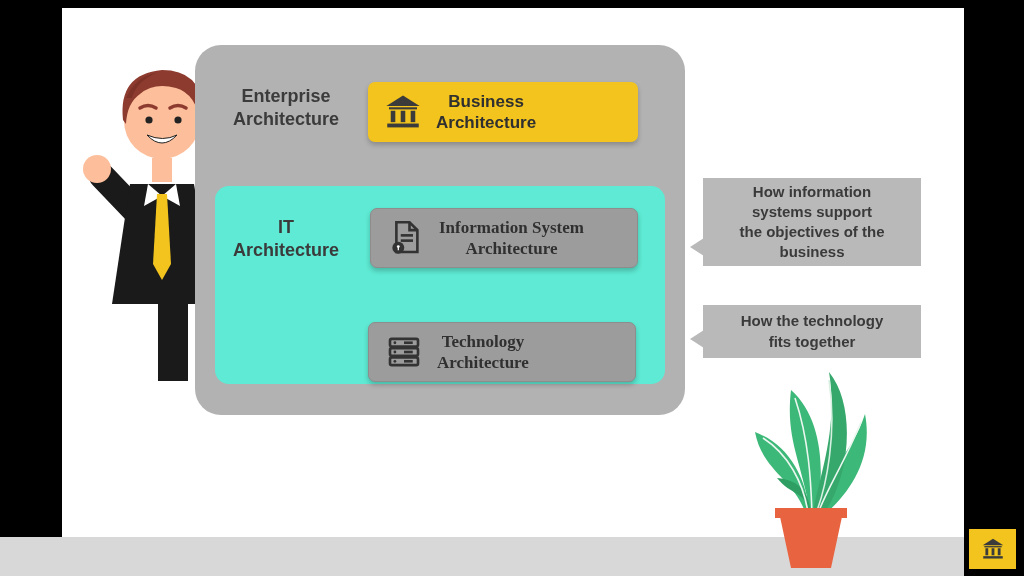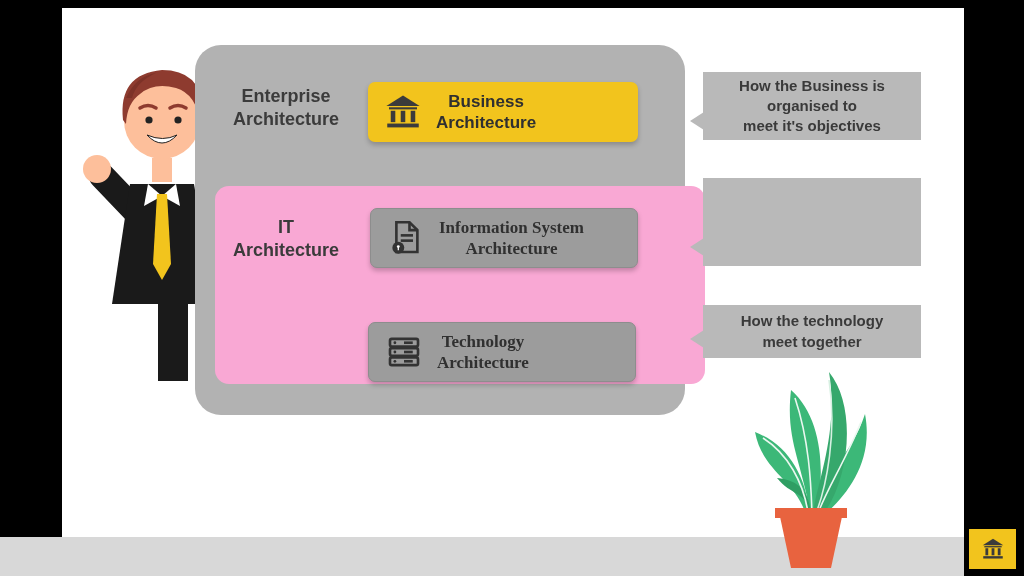--- a/index.html
+++ b/index.html
@@ -8,22 +8,22 @@
   .ml{white-space:pre-line;}
 
   .card{position:absolute;left:62px;top:8px;width:902px;height:568px;background:#ffffff;}
   .footer-strip{position:absolute;left:0;top:537px;width:964px;height:39px;background:#d8d8d8;}
 
   
   .panel{position:absolute;left:195px;top:45px;width:490px;height:370px;background:#b2b2b2;
          border-radius:26px;text-align:center;}
   .panel-label{position:absolute;font-size:18px;font-weight:700;color:#3b3b3b;line-height:1.25;}
   .lbl-ea{left:38px;top:40px;}
-  .inner-panel{position:absolute;left:20px;top:141px;width:450px;height:198px;background:#f9a8d4;
-         border-radius:14px;padding-left:40px;}
+  .inner-panel{position:absolute;left:20px;top:141px;width:450px;height:198px;background:#5eead4;
+         border-radius:14px;}
   .lbl-it{left:18px;top:30px;}
 
   
   .btn{position:absolute;display:flex;align-items:center;border-radius:7px;
        box-shadow:0 3px 5px rgba(0,0,0,0.22);padding-left:14px;box-sizing:border-box;}
   .btn-yellow{left:173px;top:37px;width:270px;height:60px;background:#f2c41d;}
   .btn-gray{background:#9c9c9c;border:1px solid #8d8d8d;font-family:Liberation Serif, serif;}
   .b-info{left:155px;top:22px;width:268px;height:60px;}
   .b-tech{left:153px;top:116px;width:268px;height:60px;margin-top:20px;}
   .btn-icon{display:block;width:42px;height:42px;flex:0 0 42px;margin-right:12px;}
@@ -129,33 +129,31 @@
             <line x1="12" y1="12" x2="17" y2="12"></line>
             <line x1="12" y1="17.3" x2="17" y2="17.3"></line>
           </svg>
         </span>
         <span class="btn-label ml">Technology
 Architecture</span>
       </div>
     </div>
   </div>
 
-  <div class="callout c1">
-    <div class="tail"></div>
-    <div class="callout-text ml">How the Business is
-organised to
-meet it's objectives</div>
-  </div>
   <div class="callout c2">
     <div class="tail"></div>
+    <div class="callout-text ml">How information
+systems support
+the objectives of the
+business</div>
   </div>
   <div class="callout c3">
     <div class="tail"></div>
     <div class="callout-text ml">How the technology
-meet together</div>
+fits together</div>
   </div>
 
   <svg class="plant" viewBox="0 0 155 208" aria-hidden="true">
     <path d="M75 160 C66 118 30 112 22 70 C58 84 74 118 77 155 Z" fill="#3cb878"></path>
     <path d="M78 158 C70 100 52 80 58 28 C92 58 92 118 82 156 Z" fill="#3cb878"></path>
     <path d="M80 158 C88 110 118 96 132 52 C142 104 108 140 85 158 Z" fill="#3cb878"></path>
     <path d="M79 156 C84 120 106 70 96 10 C124 44 118 120 86 158 Z" fill="#36a86c"></path>
     <path d="M76 156 C76 128 60 136 44 116 C70 118 78 136 78 156 Z" fill="#2f9e63"></path>
     <path d="M30 76 C55 92 70 120 75 150" stroke="#e9f7ef" stroke-width="1.6" fill="none"></path>
     <path d="M62 36 C76 78 78 120 79 152" stroke="#e9f7ef" stroke-width="1.6" fill="none"></path>

